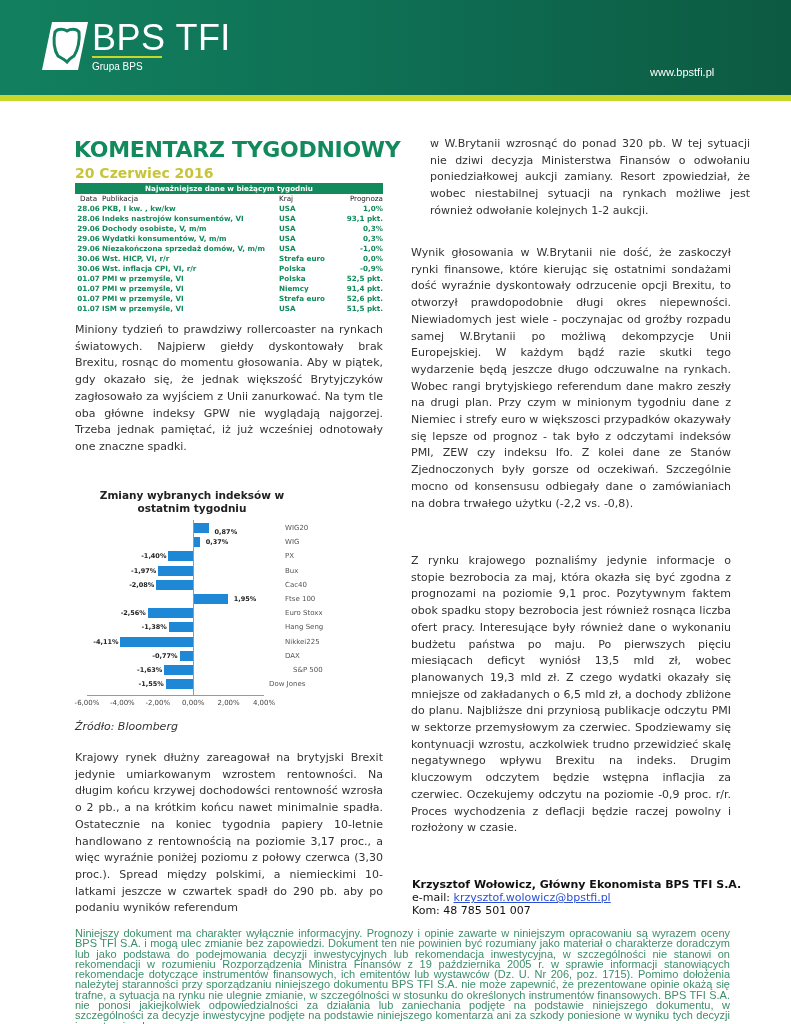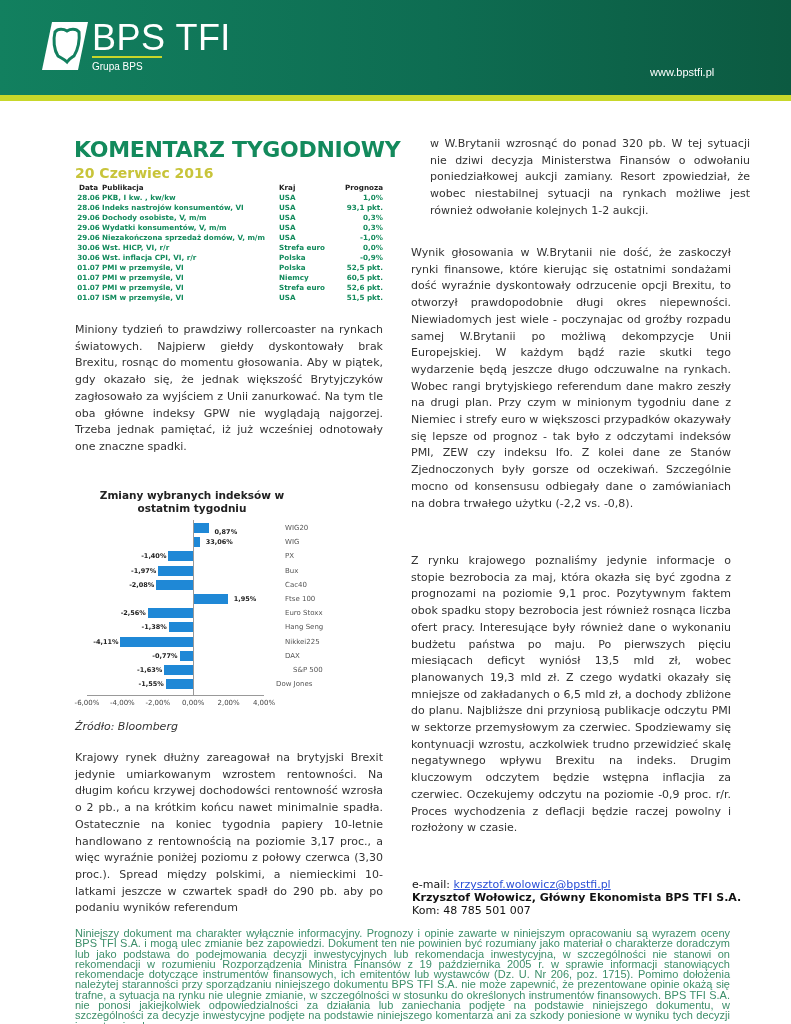--- a/index.html
+++ b/index.html
@@ -16,21 +16,21 @@
   .site-url { position:absolute; right:180px; top:66px; color:#fff; font-family:"Liberation Sans", sans-serif; font-size:11px; }
   .site-url { right:auto; left:650px; }
 
   .title { position:absolute; left:74px; top:137px; font-family:"DejaVu Sans", sans-serif; font-weight:bold;
            font-size:22px; color:#138a5c; letter-spacing:-0.3px; }
   .date { position:absolute; left:75px; top:165px; font-weight:bold; font-size:14px; color:#c8c43a; }
 
   .cal { position:absolute; left:75px; top:183px; width:308px; font-size:7.2px; }
   .cal-head { background:#138a5c; color:#fff; text-align:center; font-weight:bold; height:11px; line-height:11px; }
   .cal-row { display:flex; height:10px; line-height:10px; }
-  .cal-row.th { font-weight:bold; color:#222;justify-content:space-between; }
+  .cal-row.th { font-weight:normal; color:#222;justify-content:space-between; }
   .cal-row.td { color:#138a5c; font-weight:bold; }
   .c-date { width:27px; text-align:center; }
   .c-pub { width:177px; }
   .c-country { width:55px; }
   .c-fc { width:49px; text-align:right; }
 
   .para { position:absolute; font-size:11px; line-height:16.7px; color:#333; text-align:justify; }
   .chart-title { position:absolute; left:82px; top:489px; width:220px; text-align:center; font-weight:bold; font-size:10.5px; color:#222; line-height:13px; }
   .chart { position:absolute; left:80px; top:520px; width:310px; height:200px; }
   .bar { position:absolute; height:10px; background:#1f88d6; }
@@ -59,20 +59,21 @@
   <div class="logo-line"></div>
   <div class="logo-sub">Grupa BPS</div>
   <div class="site-url">www.bpstfi.pl</div>
 </div>
 <div class="stripe"></div>
 
 <div class="title">KOMENTARZ TYGODNIOWY</div>
 <div class="date">20 Czerwiec 2016</div>
 
 <div class="cal">
+  <div class="cal-head">Najważniejsze dane w bieżącym tygodniu</div>
   <div class="cal-row th">
     <div class="c-date">Data</div>
     <div class="c-pub">Publikacja</div>
     <div class="c-country">Kraj</div>
     <div class="c-fc">Prognoza</div>
   </div>
   <div class="cal-row td">
       <div class="c-date">28.06</div>
       <div class="c-pub">PKB, I kw. , kw/kw</div>
       <div class="c-country">USA</div>
@@ -117,21 +118,21 @@
   <div class="cal-row td">
       <div class="c-date">01.07</div>
       <div class="c-pub">PMI w przemyśle, VI</div>
       <div class="c-country">Polska</div>
       <div class="c-fc">52,5 pkt.</div>
     </div>
   <div class="cal-row td">
       <div class="c-date">01.07</div>
       <div class="c-pub">PMI w przemyśle, VI</div>
       <div class="c-country">Niemcy</div>
-      <div class="c-fc">60,5 pkt.</div>
+      <div class="c-fc">91,4 pkt.</div>
     </div>
   <div class="cal-row td">
       <div class="c-date">01.07</div>
       <div class="c-pub">PMI w przemyśle, VI</div>
       <div class="c-country">Strefa euro</div>
       <div class="c-fc">52,6 pkt.</div>
     </div>
   <div class="cal-row td">
       <div class="c-date">01.07</div>
       <div class="c-pub">ISM w przemyśle, VI</div>
@@ -142,21 +143,21 @@
 
 <div class="para" style="left:75px; top:322px; width:308px;">Miniony tydzień to prawdziwy rollercoaster na rynkach światowych. Najpierw giełdy dyskontowały brak Brexitu, rosnąc do momentu głosowania. Aby w piątek, gdy okazało się, że jednak większość Brytyjczyków zagłosowało za wyjściem z Unii zanurkować. Na tym tle oba główne indeksy GPW nie wyglądają najgorzej. Trzeba jednak pamiętać, iż już wcześniej odnotowały one znaczne spadki.</div>
 
 <div class="chart-title">Zmiany wybranych indeksów w ostatnim tygodniu</div>
 <div class="chart" id="chart">
 
 <div class="bar" style="left: 113.2px; top: 3px; width: 15.399px;"></div>
     <div class="bar-val" style="left: 134.599px; top: 7px;">0,87%</div>
     <div class="bar-lbl" style="left: 205px; top: 3px;">WIG20</div>
     <div class="bar" style="left: 113.2px; top: 17.2px; width: 6.549px;"></div>
-    <div class="bar-val" style="left: 125.749px; top: 17.2px;">33,06%</div>
+    <div class="bar-val" style="left: 125.749px; top: 17.2px;">0,37%</div>
     <div class="bar-lbl" style="left: 205px; top: 17.2px;">WIG</div>
     <div class="bar" style="left: 88.42px; top: 31.4px; width: 24.78px;"></div>
     <div class="bar-val" style="left: 56.42px; top: 31.4px; width: 30px; text-align: right;">-1,40%</div>
     <div class="bar-lbl" style="left: 205px; top: 31.4px;">PX</div>
     <div class="bar" style="left: 78.331px; top: 45.6px; width: 34.869px;"></div>
     <div class="bar-val" style="left: 46.331px; top: 45.6px; width: 30px; text-align: right;">-1,97%</div>
     <div class="bar-lbl" style="left: 205px; top: 45.6px;">Bux</div>
     <div class="bar" style="left: 76.384px; top: 59.8px; width: 36.816px;"></div>
     <div class="bar-val" style="left: 44.384px; top: 59.8px; width: 30px; text-align: right;">-2,08%</div>
     <div class="bar-lbl" style="left: 205px; top: 59.8px;">Cac40</div>
@@ -173,38 +174,38 @@
     <div class="bar-val" style="left: 8.453px; top: 116.6px; width: 30px; text-align: right;">-4,11%</div>
     <div class="bar-lbl" style="left: 205px; top: 116.6px;">Nikkei225</div>
     <div class="bar" style="left: 99.571px; top: 130.8px; width: 13.629px;"></div>
     <div class="bar-val" style="left: 67.571px; top: 130.8px; width: 30px; text-align: right;">-0,77%</div>
     <div class="bar-lbl" style="left: 205px; top: 130.8px;">DAX</div>
     <div class="bar" style="left: 84.349px; top: 145px; width: 28.851px;"></div>
     <div class="bar-val" style="left: 52.349px; top: 145px; width: 30px; text-align: right;">-1,63%</div>
     <div class="bar-lbl" style="left: 205px; top: 145px; margin-left: 8px;">S&amp;P 500</div>
     <div class="bar" style="left: 85.765px; top: 159.2px; width: 27.435px;"></div>
     <div class="bar-val" style="left: 53.765px; top: 159.2px; width: 30px; text-align: right;">-1,55%</div>
-    <div class="bar-lbl" style="left: 196px; top: 159.2px;">Dow Jones</div>
+    <div class="bar-lbl" style="left: 189px; top: 159.2px;">Dow Jones</div>
     <div class="axis-v" style="left: 113.2px; top: 0px; height: 175.4px;"></div>
     <div class="axis-h" style="left: 7px; top: 175.4px; width: 177px;"></div>
     <div class="tick-lbl" style="left: -7px; top: 179.4px; width: 28px; text-align: center;">-6,00%</div>
     <div class="tick-lbl" style="left: 28.4px; top: 179.4px; width: 28px; text-align: center;">-4,00%</div>
     <div class="tick-lbl" style="left: 63.8px; top: 179.4px; width: 28px; text-align: center;">-2,00%</div>
     <div class="tick-lbl" style="left: 99.2px; top: 179.4px; width: 28px; text-align: center;">0,00%</div>
     <div class="tick-lbl" style="left: 134.6px; top: 179.4px; width: 28px; text-align: center;">2,00%</div>
     <div class="tick-lbl" style="left: 170px; top: 179.4px; width: 28px; text-align: center;">4,00%</div>
   </div>
 
 <div class="source">Źródło: Bloomberg</div>
 
 <div class="para" style="left:75px; top:750px; width:308px;">Krajowy rynek dłużny zareagował na brytyjski Brexit jedynie umiarkowanym wzrostem rentowności. Na długim końcu krzywej dochodowści rentowność wzrosła o 2 pb., a na krótkim końcu nawet minimalnie spadła. Ostatecznie na koniec tygodnia papiery 10-letnie handlowano z rentownością na poziomie 3,17 proc., a więc wyraźnie poniżej poziomu z połowy czerwca (3,30 proc.). Spread między polskimi, a niemieckimi 10-latkami jeszcze w czwartek spadł do 290 pb. aby po podaniu wyników referendum</div>
 
 <div class="para" style="left:411px; top:136px; width:320px;margin-left:19px;">w W.Brytanii wzrosnąć do ponad 320 pb. W tej sytuacji nie dziwi decyzja Ministerstwa Finansów o odwołaniu poniedziałkowej aukcji zamiany. Resort zpowiedział, że wobec niestabilnej sytuacji na rynkach możliwe jest również odwołanie kolejnych 1-2 aukcji.</div>
 <div class="para" style="left:411px; top:245px; width:320px;">Wynik głosowania w W.Brytanii nie dość, że zaskoczył rynki finansowe, które kierując się ostatnimi sondażami dość wyraźnie dyskontowały odrzucenie opcji Brexitu, to otworzył prawdopodobnie długi okres niepewności. Niewiadomych jest wiele - poczynajac od groźby rozpadu samej W.Brytanii po możliwą dekompzycje Unii Europejskiej. W każdym bądź razie skutki tego wydarzenie będą jeszcze długo odczuwalne na rynkach. Wobec rangi brytyjskiego referendum dane makro zeszły na drugi plan. Przy czym w minionym tygodniu dane z Niemiec i strefy euro w większosci przypadków okazywały się lepsze od prognoz - tak było z odczytami indeksów PMI, ZEW czy indeksu Ifo. Z kolei dane ze Stanów Zjednoczonych były gorsze od oczekiwań. Szczególnie mocno od konsensusu odbiegały dane o zamówianiach na dobra trwałego użytku (-2,2 vs. -0,8).</div>
 <div class="para" style="left:411px; top:553px; width:320px;">Z rynku krajowego poznaliśmy jedynie informacje o stopie bezrobocia za maj, która okazła się być zgodna z prognozami na poziomie 9,1 proc. Pozytywnym faktem obok spadku stopy bezrobocia jest również rosnąca liczba ofert pracy. Interesujące były również dane o wykonaniu budżetu państwa po maju. Po pierwszych pięciu miesiącach deficyt wyniósł 13,5 mld zł, wobec planowanych 19,3 mld zł. Z czego wydatki okazały się mniejsze od zakładanych o 6,5 mld zł, a dochody zbliżone do planu. Najbliższe dni przyniosą publikacje odczytu PMI w sektorze przemysłowym za czerwiec. Spodziewamy się kontynuacji wzrostu, aczkolwiek trudno przewidzieć skalę negatywnego wpływu Brexitu na indeks. Drugim kluczowym odczytem będzie wstępna inflacjia za czerwiec. Oczekujemy odczytu na poziomie -0,9 proc. r/r. Proces wychodzenia z deflacji będzie raczej powolny i rozłożony w czasie.</div>
 
 <div class="author">
+  <div><b>Krzysztof  Wołowicz, Główny Ekonomista BPS TFI S.A.</b></div>
   <div><span>e-mail: </span><span class="email">krzysztof.wolowicz@bpstfi.pl</span></div>
-  <div><b>Krzysztof  Wołowicz, Główny Ekonomista BPS TFI S.A.</b></div>
   <div>Kom: 48 785 501 007</div>
 </div>
 
 <div class="footer">Niniejszy dokument ma charakter wyłącznie informacyjny. Prognozy i opinie zawarte w niniejszym opracowaniu są wyrazem oceny BPS TFI S.A. i mogą ulec zmianie bez zapowiedzi. Dokument ten nie powinien być rozumiany jako materiał o charakterze doradczym lub jako podstawa do podejmowania decyzji inwestycyjnych lub rekomendacja inwestycyjna, w szczególności nie stanowi on rekomendacji w rozumieniu Rozporządzenia Ministra Finansów z 19 października 2005 r. w sprawie informacji stanowiących rekomendacje dotyczące instrumentów finansowych, ich emitentów lub wystawców (Dz. U. Nr 206, poz. 1715). Pomimo dołożenia należytej staranności przy sporządzaniu niniejszego dokumentu BPS TFI S.A. nie może zapewnić, że prezentowane opinie okażą się trafne, a sytuacja na rynku nie ulegnie zmianie, w szczególności w stosunku do określonych instrumentów finansowych. BPS TFI S.A. nie ponosi jakiejkolwiek odpowiedzialności za działania lub zaniechania podjęte na podstawie niniejszego dokumentu, w szczególności za decyzje inwestycyjne podjęte na podstawie niniejszego komentarza ani za szkody poniesione w wyniku tych decyzji inwestycyjnych.</div>
 
 </body></html>

